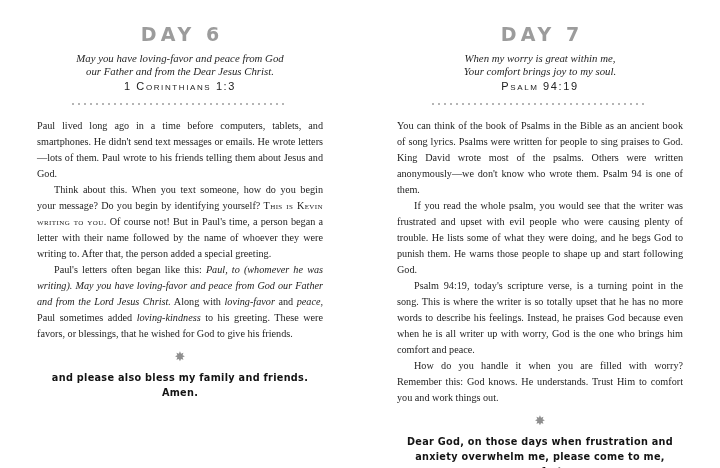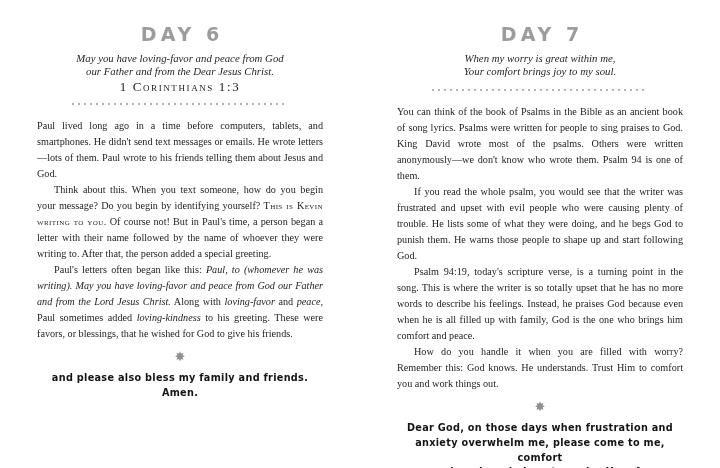--- a/index.html
+++ b/index.html
@@ -30,24 +30,24 @@
   .verse {
     margin-top: 8px;
     font-family: "Liberation Serif", "DejaVu Serif", serif;
     font-style: italic;
     font-size: 10.8px;
     line-height: 13px;
     color: #1f1f1f;
   }
   .reference {
     margin-top: 3px;
-    font-family: Liberation Serif, serif;
+    font-family: Liberation Sans, sans-serif;
     font-variant: small-caps;
     letter-spacing: 1.6px;
-    font-size: 13px;
+    font-size: 11px;
     line-height: 11px;
     color: #222222;
   }
   .dotted-divider {
     margin: 11px auto 0 auto;
     width: 216px;
     height: 2px;
     background-image: repeating-linear-gradient(
       to right,
       var(--dots-color, #b5b5b5) 0px,
@@ -107,25 +107,26 @@
         <div>and please also bless my family and friends. Amen.</div>
       </div>
   </section>
 
   <section class="page">
     <div class="day-heading">DAY 7</div>
     <div class="verse">
         <div>When my worry is great within me,</div>
         <div>Your comfort brings joy to my soul.</div>
       </div>
+    <div class="reference">Psalm 94:19</div>
     <div class="dotted-divider"></div>
     <div class="body-text">
         <p><span>You can think of the book of Psalms in the Bible as an ancient book of song lyrics. Psalms were written for people to sing praises to God. King David wrote most of the psalms. Others were written anonymously—we don't know who wrote them. Psalm 94 is one of them.</span></p>
         <p><span>If you read the whole psalm, you would see that the writer was frustrated and upset with evil people who were causing plenty of trouble. He lists some of what they were doing, and he begs God to punish them. He warns those people to shape up and start following God.</span></p>
-        <p><span>Psalm 94:19, today's scripture verse, is a turning point in the song. This is where the writer is so totally upset that he has no more words to describe his feelings. Instead, he praises God because even when he is all filled up with family, God is the one who brings him comfort and peace.</span></p>
+        <p><span>Psalm 94:19, today's scripture verse, is a turning point in the song. This is where the writer is so totally upset that he has no more words to describe his feelings. Instead, he praises God because even when he is all writer up with worry, God is the one who brings him comfort and peace.</span></p>
         <p><span>How do you handle it when you are filled with worry? Remember this: God knows. He understands. Trust Him to comfort you and work things out.</span></p>
       </div>
     <div class="ornament">✸</div>
     <div class="prayer">
         <div>Dear God, on those days when frustration and</div>
         <div>anxiety overwhelm me, please come to me, comfort</div>
         <div>my soul, and remind me to praise You. Amen.</div>
       </div>
   </section>
 

